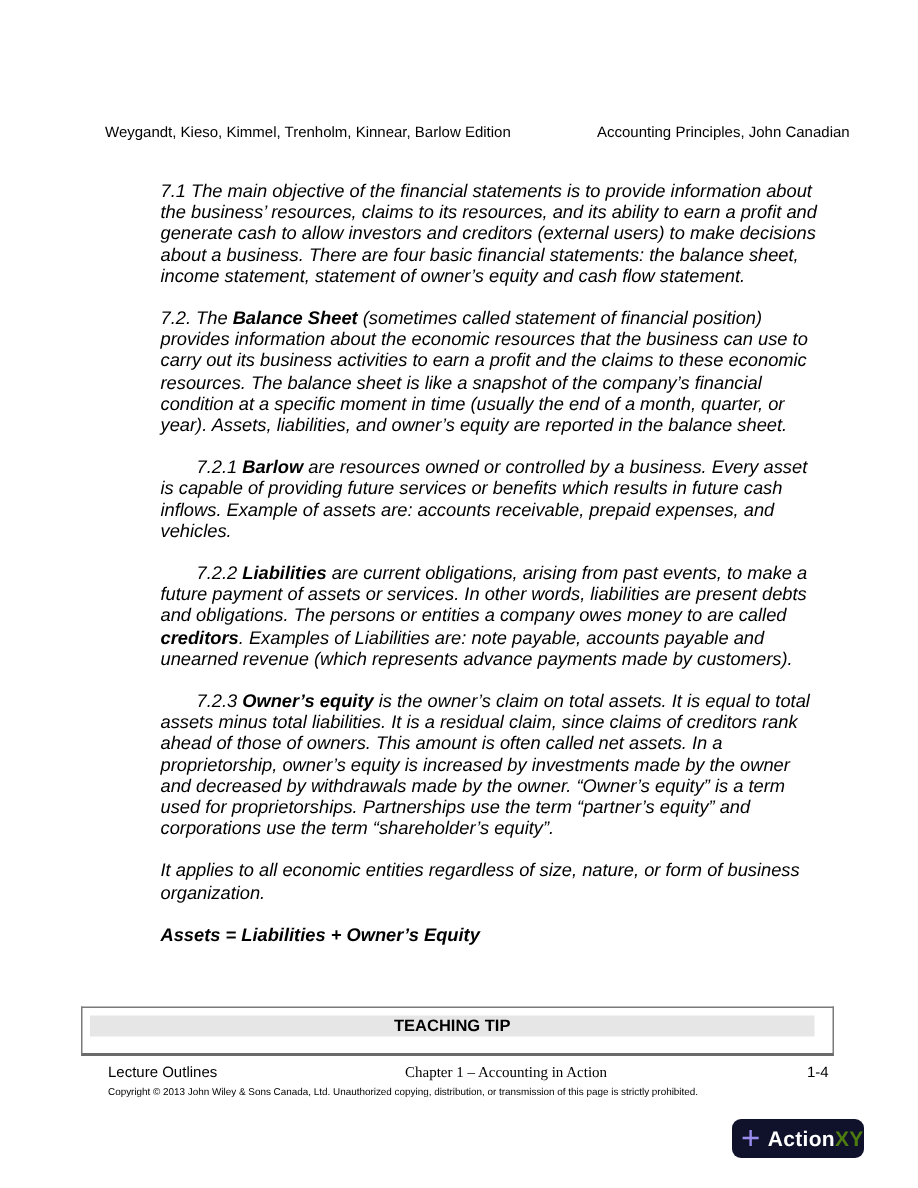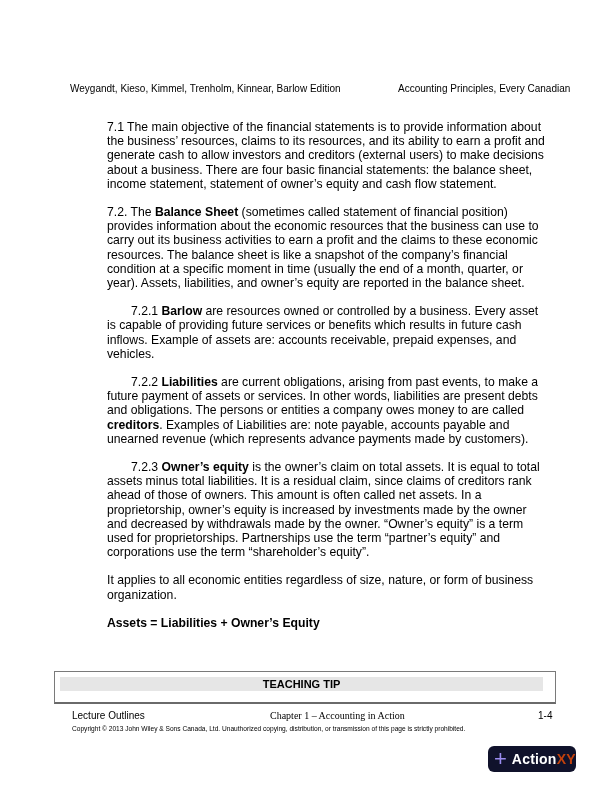--- a/index.html
+++ b/index.html
@@ -2,45 +2,45 @@
 <html><head>
 <meta charset="utf-8">
 <style>
   html, body { margin:0; padding:0; background:#ffffff; }
   body { width:612px; height:792px; position:relative; overflow:hidden;
          font-family:"Liberation Sans", sans-serif; color:#000; }
   .hdr { position:absolute; top:83px; font-size:10px; line-height:12px; }
   .hdr-left { left:70px; width:290px; }
   .hdr-right { left:398px; white-space:nowrap; }
   .content { position:absolute; left:107px; top:120px; width:440px;
-             font-size:12.2px; line-height:14.2px; }
+             font-size:12.2px; line-height:14.2px;font-style:italic; }
   .content p { margin:0 0 14px 0; }
   .indent { text-indent:24px; }
   b { font-weight:bold; }
   .tip-box { position:absolute; left:54px; top:671px; width:502px; height:33px;
              border:1px solid #7a7a7a; border-bottom:2px solid #6a6a6a; box-sizing:border-box; }
   .tip-bar { position:absolute; left:5px; right:12px; top:5px; height:14px;
              background:#e6e6e6; text-align:center; font-weight:bold;
              font-size:11px; line-height:14px; }
   .ftr { position:absolute; top:710px; font-size:10px; line-height:12px; }
   .ftr-left { left:72px; }
   .ftr-mid { left:270px;font-family:Liberation Serif, serif; }
   .ftr-right { left:538px; }
   .copy { position:absolute; left:72px; top:725px; font-size:6.6px; line-height:8px; white-space:nowrap; }
   .badge { position:absolute; left:488px; top:746px; width:88px; height:26px;
            background:#10122b; border-radius:6px; display:flex; align-items:center; }
   .badge .plus { color:#9b8cf0; font-size:22px; line-height:22px; margin-left:6px; font-weight:300; }
   .badge .word { color:#ffffff; font-weight:bold; font-size:14px; margin-left:5px; letter-spacing:0.2px; }
-  .badge .xy { color:#c2410c; }
+  .badge .xy { color:#4d7c0f; }
 </style>
 </head>
 <body>
 
 <div class="hdr hdr-left">Weygandt, Kieso, Kimmel, Trenholm, Kinnear, Barlow Edition</div>
-<div class="hdr hdr-right">Accounting Principles, Every Canadian</div>
+<div class="hdr hdr-right">Accounting Principles, John Canadian</div>
 
 <div class="content">
   <p>7.1 The main objective of the financial statements is to provide information about the business’ resources, claims to its resources, and its ability to earn a profit and generate cash to allow investors and creditors (external users) to make decisions about a business.  There are four basic financial statements: the balance sheet, income statement, statement of owner’s equity and cash flow statement.</p>
 
   <p><span>7.2. The </span><b>Balance Sheet</b><span> (sometimes called statement of financial position) provides information about the economic resources that the business can use to carry out its business activities to earn a profit and the claims to these economic resources.  The balance sheet is like a snapshot of the company’s financial condition at a specific moment in time (usually the end of a month, quarter, or year). Assets, liabilities, and owner’s equity are reported in the balance sheet.</span></p>
 
   <p class="indent"><span>7.2.1 </span><b>Barlow</b><span> are resources owned  or controlled by a business. Every asset is capable of providing future services or benefits which results in future cash inflows.  Example of assets are: accounts receivable, prepaid expenses, and vehicles.</span></p>
 
   <p class="indent"><span>7.2.2 </span><b>Liabilities</b><span> are current obligations, arising from past events, to make a future payment of assets or services.  In other words, liabilities are present debts and obligations.  The persons or entities a company owes money to are called </span><b>creditors</b><span>.  Examples of Liabilities are: note payable, accounts payable and unearned revenue (which represents advance payments made by customers).</span></p>
 

